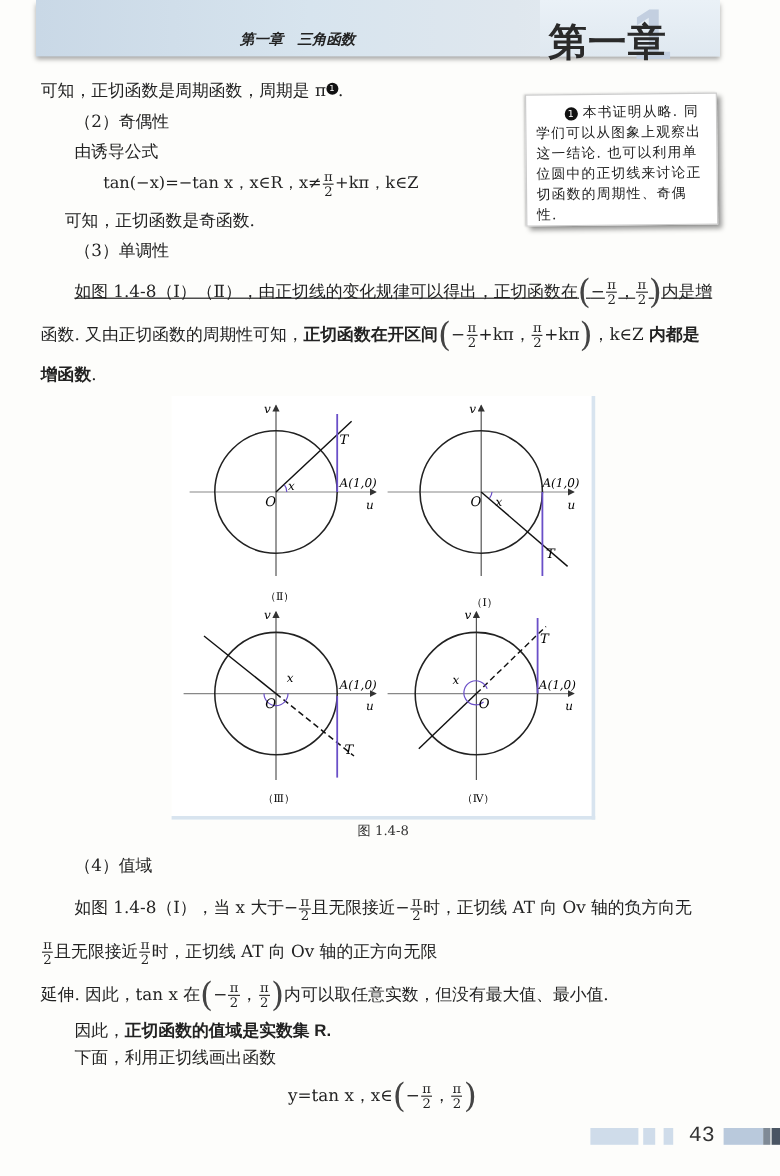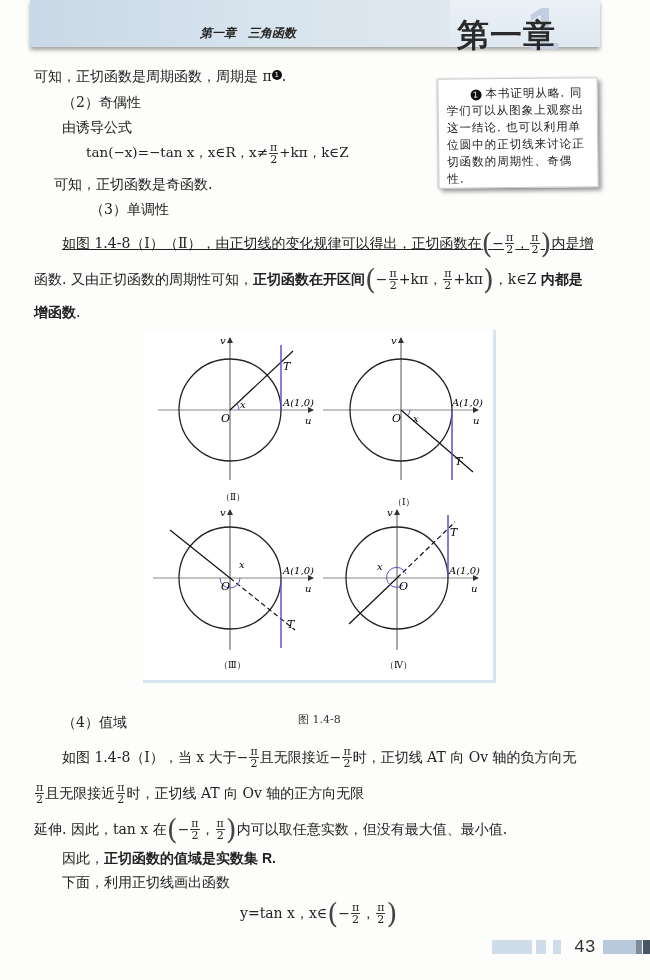--- a/index.html
+++ b/index.html
@@ -42,21 +42,21 @@
     box-shadow:3px 3px 4px rgba(0,0,0,0.4), -1px 0 2px rgba(0,0,0,0.2);
     transform:rotate(-0.6deg);
     font-size:11.5px; line-height:17px; padding:6px 8px; box-sizing:border-box;
     font-family:"DejaVu Serif",serif; letter-spacing:1px; white-space:normal;
   }
   .note .circ { display:inline-block; width:11px; height:11px; border-radius:50%; background:#111; color:#fff; font-size:8px; line-height:11px; text-align:center; margin-left:24px; margin-right:4px; vertical-align:middle; font-family:"DejaVu Sans",sans-serif; }
   .figure {
     position:absolute; left:143px; top:330px; width:350px; height:350px;
     background:#fff; border-right:3px solid #d8e4ef; border-bottom:3px solid #d8e4ef;
   }
-  .fig-caption { position:absolute; left:298px; top:712px; font-size:11px; color:#333;text-align:center; }
+  .fig-caption { position:absolute; left:298px; top:685px; font-size:11px; color:#333;text-align:center; }
   .footer-bar { position:absolute; top:940px; height:14px; background:#cfdcea; }
   .pagenum { position:absolute; left:574px; top:937px; font-size:18px; color:#333;font-family:Liberation Mono, monospace; }
   svg text { font-family:"DejaVu Serif",serif; }
 </style>
 </head>
 <body>
 
 <div class="header">
   <div class="tab"></div>
   <div class="bignum">1</div>
@@ -69,21 +69,21 @@
 </div>
 
 <div class="p" style="left:62px;top:92px;">（2）奇偶性</div>
 <div class="p" style="left:62px;top:117px;">由诱导公式</div>
 
 <div class="p" style="left:86px;top:142px;font-size:13.5px;">
   <span>tan(−x)=−tan x，x∈R，x≠</span><span class="frac"><span class="num">π</span><span>2</span></span><span>+kπ，k∈Z</span>
 </div>
 
 <div class="p" style="left:34px;top:174px;margin-left:20px;">可知，正切函数是奇函数.</div>
-<div class="p" style="left:62px;top:199px;margin-left:28px;">（3）单调性</div>
+<div class="p" style="left:62px;top:199px;">（3）单调性</div>
 
 <div class="p" style="left:62px;top:232px;text-decoration:underline;">
   <span>如图 1.4-8（Ⅰ）（Ⅱ），由正切线的变化规律可以得出，正切函数在</span><span class="paren">(</span><span>−</span><span class="frac"><span class="num">π</span><span>2</span></span><span>，</span><span class="frac"><span class="num">π</span><span>2</span></span><span class="paren">)</span><span>内是增</span>
 </div>
 <div class="p" style="left:34px;top:268px;">
   <span>函数. 又由正切函数的周期性可知，</span><span class="b">正切函数在开区间</span><span class="paren">(</span><span>−</span><span class="frac"><span class="num">π</span><span>2</span></span><span>+kπ</span><span>，</span><span class="frac"><span class="num">π</span><span>2</span></span><span>+kπ</span><span class="paren">)</span><span>，k∈Z</span> <span class="b">内都是</span>
 </div>
 <div class="p" style="left:34px;top:302px;">
   <span class="b">增函数</span><span>.</span>
 </div>

